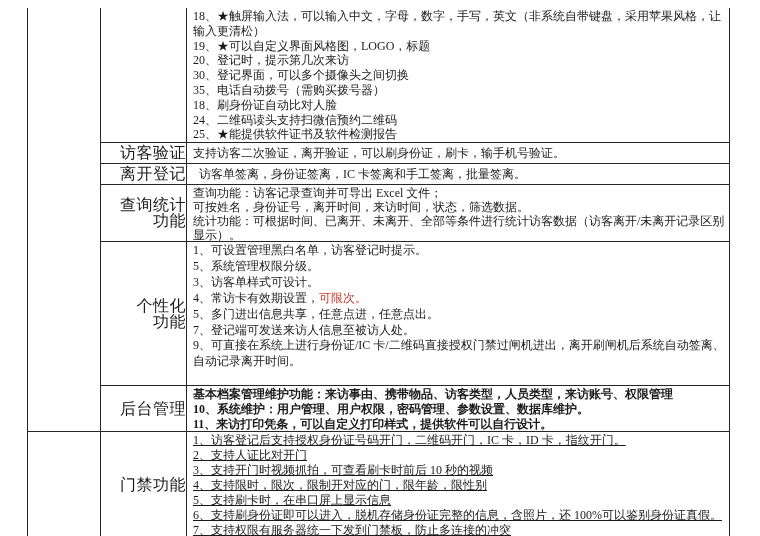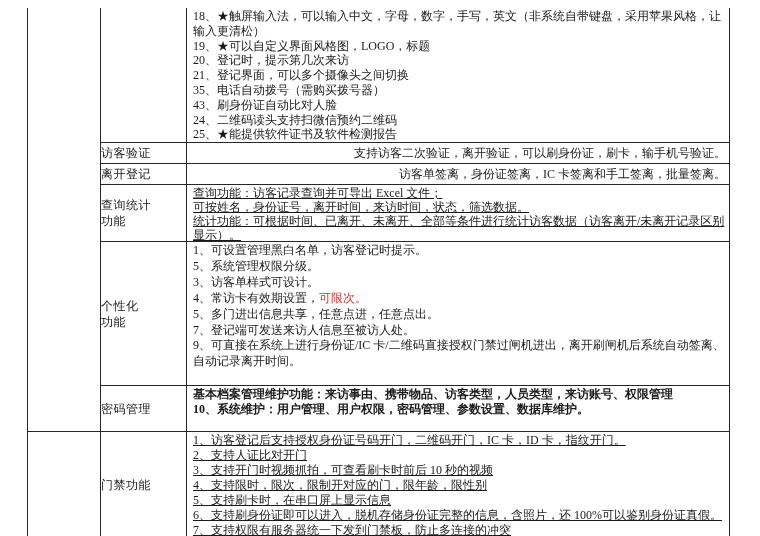--- a/index.html
+++ b/index.html
@@ -34,80 +34,80 @@
     border-right: 1px solid var(--bc);
   }
   .groups { flex: 1; display: flex; flex-direction: column; overflow: hidden; }
   .rowgroup { display: flex; border-top: 1px solid var(--bc); overflow: hidden; flex: none; }
   .rowgroup:first-child { border-top: none; }
   .band-b .rowgroup { border-top: none; }
   .label-cell {
     width: 86px; flex: none;
     border-right: 1px solid var(--bc);
     display: flex; flex-direction: column;
-    justify-content: center; align-items: flex-start;
-    font-size: 12px; line-height: 16px;
+    justify-content: center; align-items: flex-end;
+    font-size: 16px; line-height: 16px;
     color: var(--tc);
     letter-spacing: 0.5px;
   }
   .content-cell {
     flex: 1;
     padding: 1px 3px 0 6px;
     font-size: 12px;
     color: var(--tc);
     overflow: hidden;
   }
-  .content-cell.vcenter { display: flex; flex-direction: column; justify-content: center; padding-top: 0; align-items: flex-end; }
+  .content-cell.vcenter { display: flex; flex-direction: column; justify-content: center; padding-top: 0; }
   .line { white-space: nowrap; overflow: hidden; }
   .red { color: var(--rc); }
 </style>
 </head>
 <body>
 
 <div class="doc">
   <div class="spec-table">
     <div class="band band-a">
       <div class="empty-col"></div>
       <div class="groups" id="groups-upper">
           <div class="rowgroup" style="height: 134px;">
             <div class="label-cell"></div>
             <div class="content-cell" style="line-height: 14.8px;">
               <div class="line"><span>18、★触屏输入法，可以输入中文，字母，数字，手写，英文（非系统自带键盘，采用苹果风格，让</span></div>
               <div class="line"><span>输入更清松）</span></div>
               <div class="line"><span>19、★可以自定义界面风格图，LOGO，标题</span></div>
               <div class="line"><span>20、登记时，提示第几次来访</span></div>
-              <div class="line"><span>21、登记界面，可以多个摄像头之间切换</span></div>
+              <div class="line"><span>30、登记界面，可以多个摄像头之间切换</span></div>
               <div class="line"><span>35、电话自动拨号（需购买拨号器）</span></div>
-              <div class="line"><span>43、刷身份证自动比对人脸</span></div>
+              <div class="line"><span>18、刷身份证自动比对人脸</span></div>
               <div class="line"><span>24、二维码读头支持扫微信预约二维码</span></div>
               <div class="line"><span>25、★能提供软件证书及软件检测报告</span></div>
             </div>
           </div>
           <div class="rowgroup" style="height: 21px;">
             <div class="label-cell">
               <div class="label-line">访客验证</div>
             </div>
             <div class="content-cell vcenter" style="line-height: 15px;">
               <div class="line"><span>支持访客二次验证，离开验证，可以刷身份证，刷卡，输手机号验证。</span></div>
             </div>
           </div>
           <div class="rowgroup" style="height: 21px;">
             <div class="label-cell">
               <div class="label-line">离开登记</div>
             </div>
-            <div class="content-cell vcenter" style="line-height: 15px;">
+            <div class="content-cell vcenter" style="line-height: 15px; margin-left: 6px;">
               <div class="line"><span>访客单签离，身份证签离，IC 卡签离和手工签离，批量签离。</span></div>
             </div>
           </div>
           <div class="rowgroup" style="height: 57px;">
             <div class="label-cell">
               <div class="label-line">查询统计</div>
               <div class="label-line">功能</div>
             </div>
-            <div class="content-cell" style="line-height: 14px; text-decoration: underline;">
+            <div class="content-cell" style="line-height: 14px;">
               <div class="line"><span>查询功能：访客记录查询并可导出 Excel 文件；</span></div>
               <div class="line"><span>可按姓名，身份证号，离开时间，来访时间，状态，筛选数据。</span></div>
               <div class="line"><span>统计功能：可根据时间、已离开、未离开、全部等条件进行统计访客数据（访客离开/未离开记录区别</span></div>
               <div class="line"><span>显示）。</span></div>
             </div>
           </div>
           <div class="rowgroup" style="height: 144px;">
             <div class="label-cell">
               <div class="label-line">个性化</div>
               <div class="label-line">功能</div>
@@ -118,25 +118,26 @@
               <div class="line"><span>3、访客单样式可设计。</span></div>
               <div class="line"><span>4、常访卡有效期设置，</span><span class="red">可限次。</span></div>
               <div class="line"><span>5、多门进出信息共享，任意点进，任意点出。</span></div>
               <div class="line"><span>7、登记端可发送来访人信息至被访人处。</span></div>
               <div class="line"><span>9、可直接在系统上进行身份证/IC 卡/二维码直接授权门禁过闸机进出，离开刷闸机后系统自动签离、</span></div>
               <div class="line"><span>自动记录离开时间。</span></div>
             </div>
           </div>
           <div class="rowgroup" style="height: 46px;">
             <div class="label-cell">
-              <div class="label-line">密码管理</div>
+              <div class="label-line">后台管理</div>
             </div>
             <div class="content-cell" style="line-height: 15px; font-weight: bold;">
               <div class="line"><span>基本档案管理维护功能：来访事由、携带物品、访客类型，人员类型，来访账号、权限管理</span></div>
               <div class="line"><span>10、系统维护：用户管理、用户权限，密码管理、参数设置、数据库维护。</span></div>
+              <div class="line"><span>11、来访打印凭条，可以自定义打印样式，提供软件可以自行设计。</span></div>
             </div>
           </div>
         </div>
     </div>
     <div class="band band-b">
       <div class="empty-col"></div>
       <div class="groups" id="groups-lower">
           <div class="rowgroup" style="height: 105px;">
             <div class="label-cell">
               <div class="label-line">门禁功能</div>

